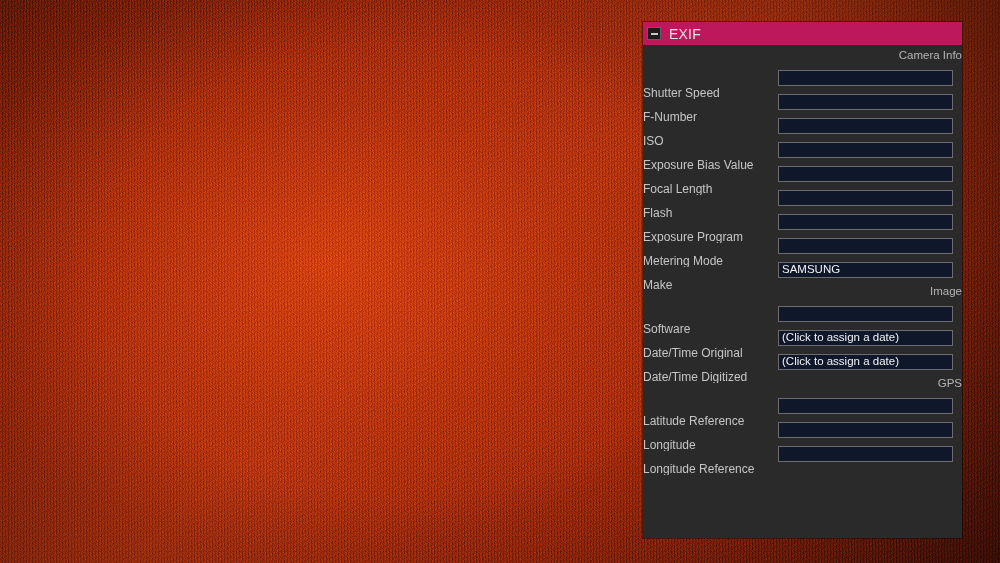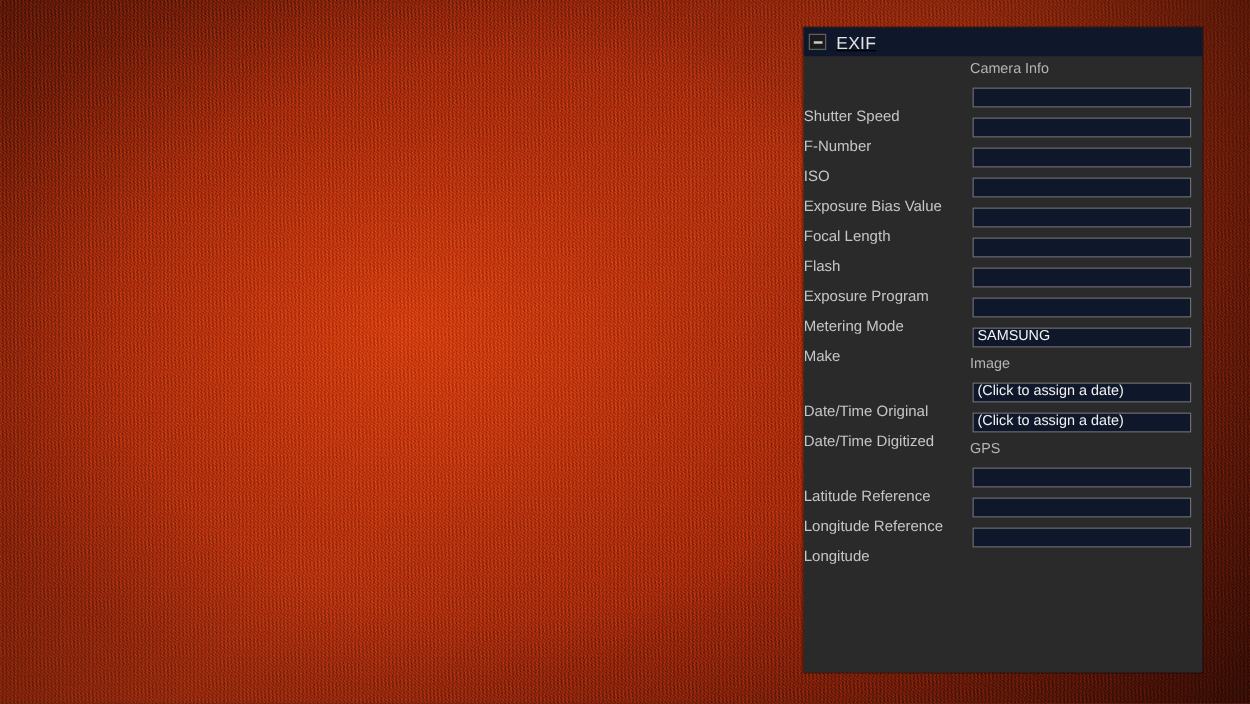--- a/index.html
+++ b/index.html
@@ -83,26 +83,25 @@
     position: absolute;
     left: 643px;
     top: 22px;
     width: 319px;
     height: 516px;
     background: #2a2a2a;
     box-shadow: 0 0 0 1px rgba(0,0,0,0.35);
   }
   .panel-header {
     height: 23px;
-    background: #0f172a;
+    background: #be185d;
     display: flex;
     align-items: center;
     padding-left: 4px;
     box-sizing: border-box;
-    text-decoration: underline;
   }
   .collapse-btn {
     width: 14px;
     height: 13px;
     background: #1b1b1b;
     border: 1px solid #5f5f5f;
     box-sizing: border-box;
     display: flex;
     align-items: center;
     justify-content: center;
@@ -127,20 +126,21 @@
   .panel-body {
     padding-top: 1px;
   }
 
   .section-head {
     height: 20px;
     display: flex;
     align-items: center;
     padding-left: 133px;
     box-sizing: border-box;
+    justify-content: flex-end;
   }
   .section-head span {
     color: #b4b4b4;
     font-size: 11.5px;
     line-height: 1;
     white-space: nowrap;
   }
 
   .field-row {
     height: 24px;
@@ -240,37 +240,41 @@
         <div class="field-input empty"></div>
       </div>
       <div class="field-row">
         <div class="field-label">Make</div>
         <div class="field-input">SAMSUNG</div>
       </div>
       <div class="section-head">
         <span>Image</span>
       </div>
       <div class="field-row">
+        <div class="field-label">Software</div>
+        <div class="field-input empty"></div>
+      </div>
+      <div class="field-row">
         <div class="field-label">Date/Time Original</div>
         <div class="field-input">(Click to assign a date)</div>
       </div>
       <div class="field-row">
         <div class="field-label">Date/Time Digitized</div>
         <div class="field-input">(Click to assign a date)</div>
       </div>
       <div class="section-head">
         <span>GPS</span>
       </div>
       <div class="field-row">
         <div class="field-label">Latitude Reference</div>
         <div class="field-input empty"></div>
       </div>
       <div class="field-row">
+        <div class="field-label">Longitude</div>
+        <div class="field-input empty"></div>
+      </div>
+      <div class="field-row">
         <div class="field-label">Longitude Reference</div>
         <div class="field-input empty"></div>
       </div>
-      <div class="field-row">
-        <div class="field-label">Longitude</div>
-        <div class="field-input empty"></div>
-      </div>
     </div>
 
 </div>
 
 </body></html>

